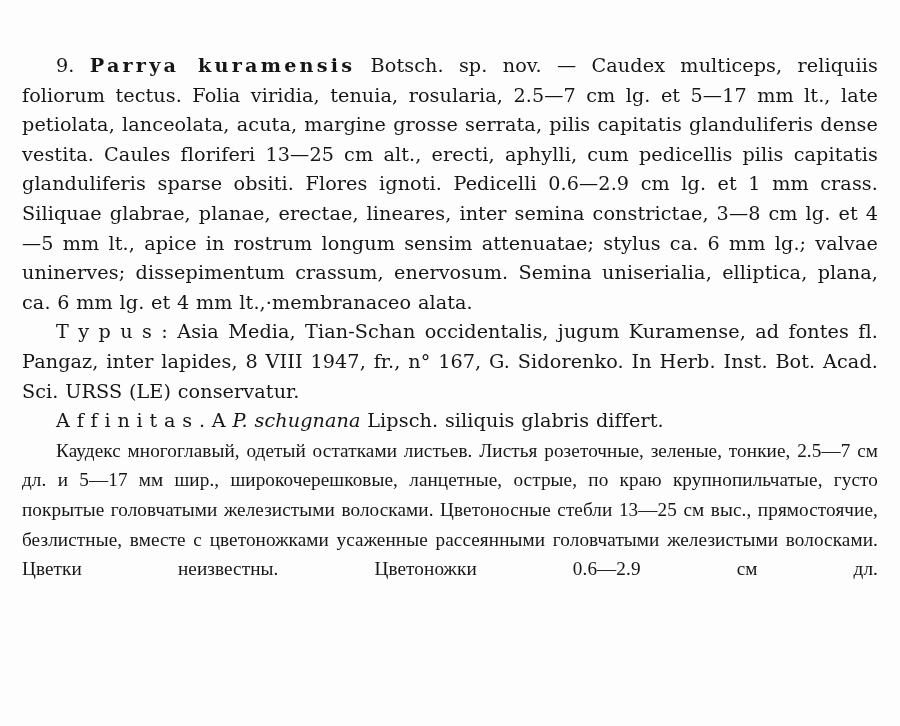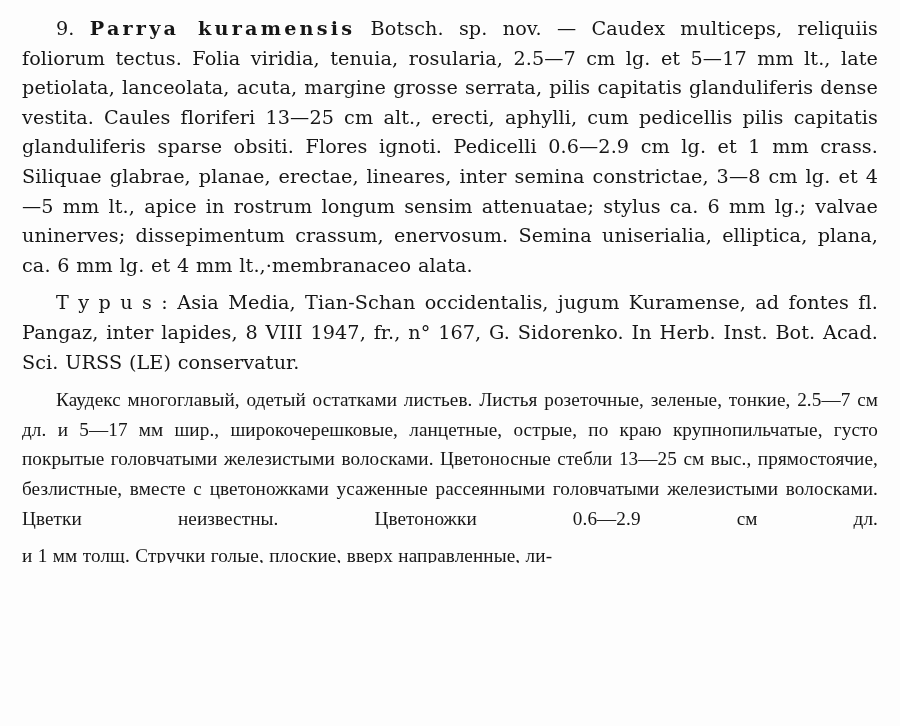--- a/index.html
+++ b/index.html
@@ -25,24 +25,25 @@
   .para {
     font-size: 19.2px;
     line-height: 29.6px;
     text-align: justify;
     text-align-last: left;
     margin: 0;
     letter-spacing: 0.1px;
     word-spacing: 0.5px;
   }
   .para + .para {
-    margin-top: 8px;
+    margin-top: 0px;
   }
   .indent {
     text-indent: 34px;
+    margin-top: 37px;
   }
   .sp-wide {
     letter-spacing: 3.2px;
   }
   .bold {
     font-weight: bold;
   }
   .ital {
     font-style: italic;
   }
@@ -68,22 +69,25 @@
     <span class="bold sp-wide">Parrya kuramensis</span>
     <span>Botsch. sp. nov. — Caudex multiceps,</span>
     <span>reliquiis foliorum tectus. Folia viridia, tenuia, rosularia, 2.5—7 cm lg. et 5—17 mm lt., late petiolata, lanceolata, acuta, margine grosse serrata, pilis capitatis glanduliferis dense vestita. Caules floriferi 13—25 cm alt., erecti, aphylli, cum pedicellis pilis capitatis glanduliferis sparse obsiti. Flores ignoti. Pedicelli 0.6—2.9 cm lg. et 1 mm crass. Siliquae glabrae, planae, erectae, lineares, inter semina constrictae, 3—8 cm lg. et 4—5 mm lt., apice in rostrum longum sensim attenuatae; stylus ca. 6 mm lg.; valvae uninerves; dissepimentum crassum, enervosum. Semina uniserialia, elliptica, plana, ca. 6 mm lg. et 4 mm lt.,·membranaceo alata.</span>
   </p>
 
   <p class="para indent">
     <span>T y p u s :</span>
     <span>Asia Media, Tian-Schan occidentalis, jugum Kuramense, ad fontes fl. Pangaz, inter lapides, 8 VIII 1947, fr., n° 167, G. Sidorenko. In Herb. Inst. Bot. Acad. Sci. URSS (LE) conservatur.</span>
   </p>
 
+  <p class="para indent">
+    <span>A f f i n i t a s .</span>
+    <span>A</span>
+    <span class="ital">P. schugnana</span>
+    <span>Lipsch. siliquis glabris differt.</span>
+  </p>
 
   <p class="para indent cyr justify-full">
     <span>Каудекс многоглавый, одетый остатками листьев. Листья розеточные, зеленые, тонкие, 2.5—7 см дл. и 5—17 мм шир., широкочерешковые, ланцетные, острые, по краю крупнопильчатые, густо покрытые головчатыми железистыми волосками. Цветоносные стебли 13—25 см выс., прямостоячие, безлистные, вместе с цветоножками усаженные рассеянными головчатыми железистыми волосками. Цветки неизвестны. Цветоножки 0.6—2.9 см дл.</span>
   </p>
 
-  <p class="para cyr last-line-clip">
-    <span>и 1 мм толщ. Стручки голые, плоские, вверх направленные, ли-</span>
-  </p>
 
 </div>
 
 </body></html>

